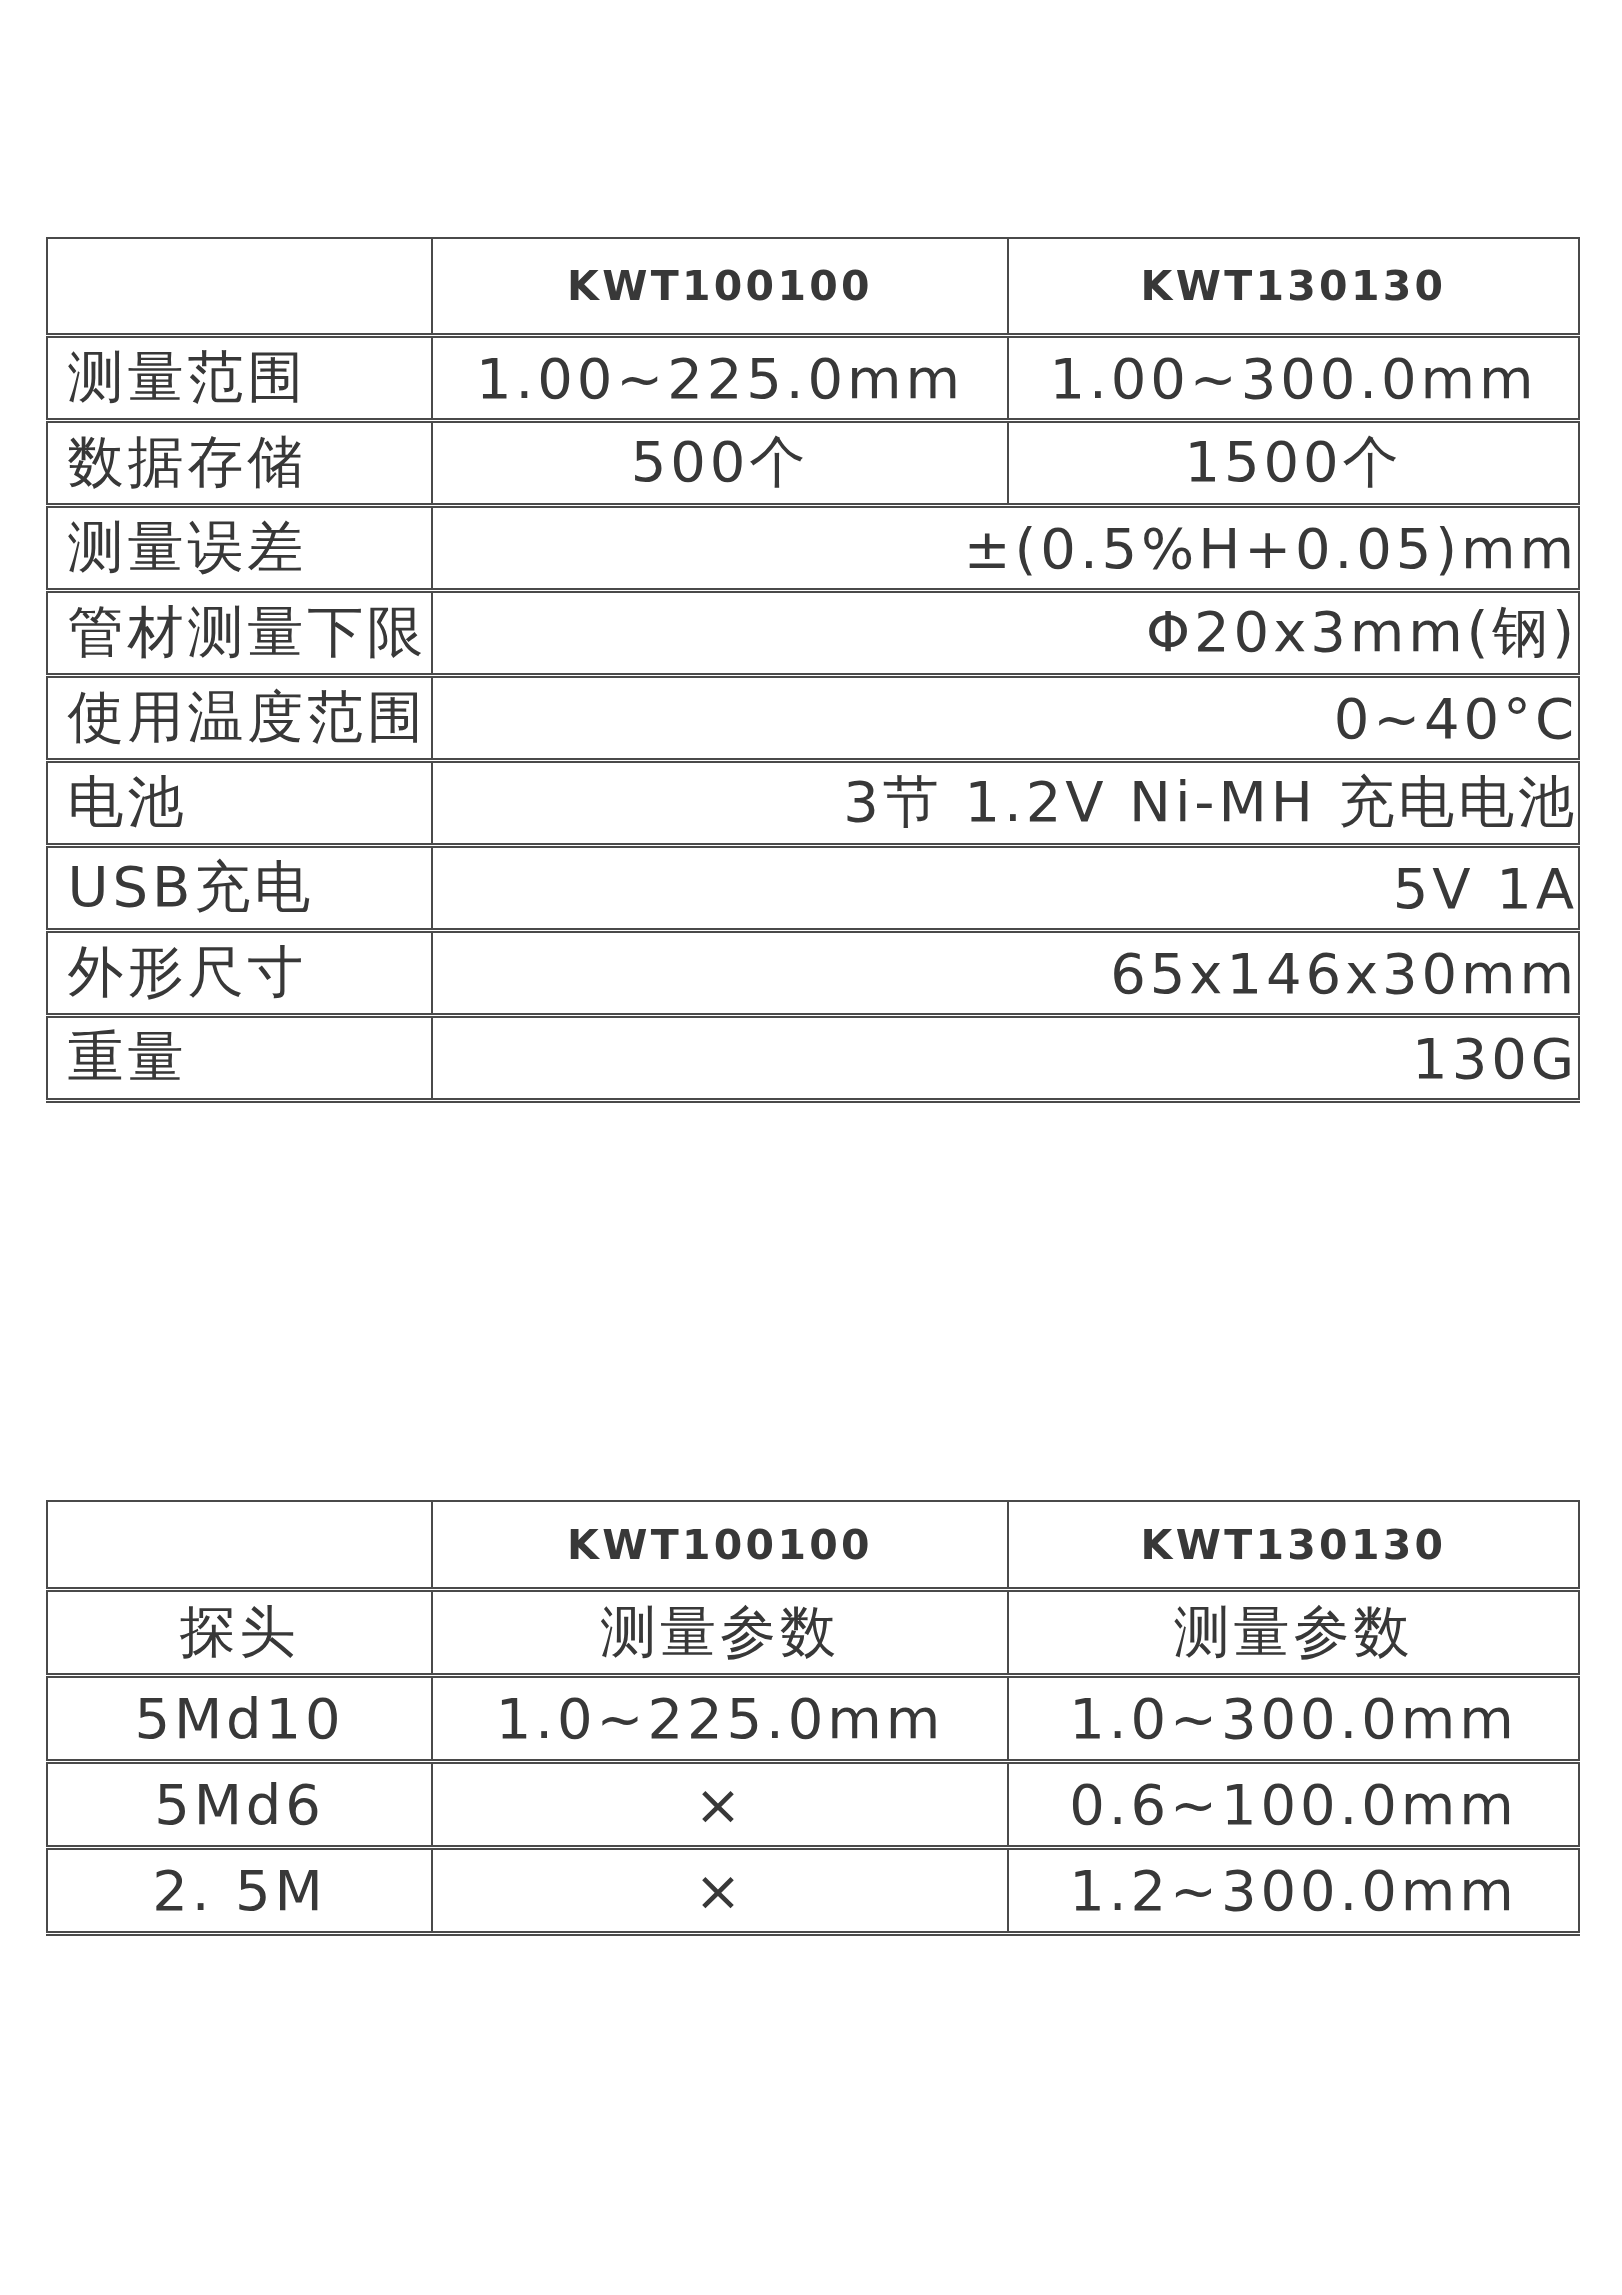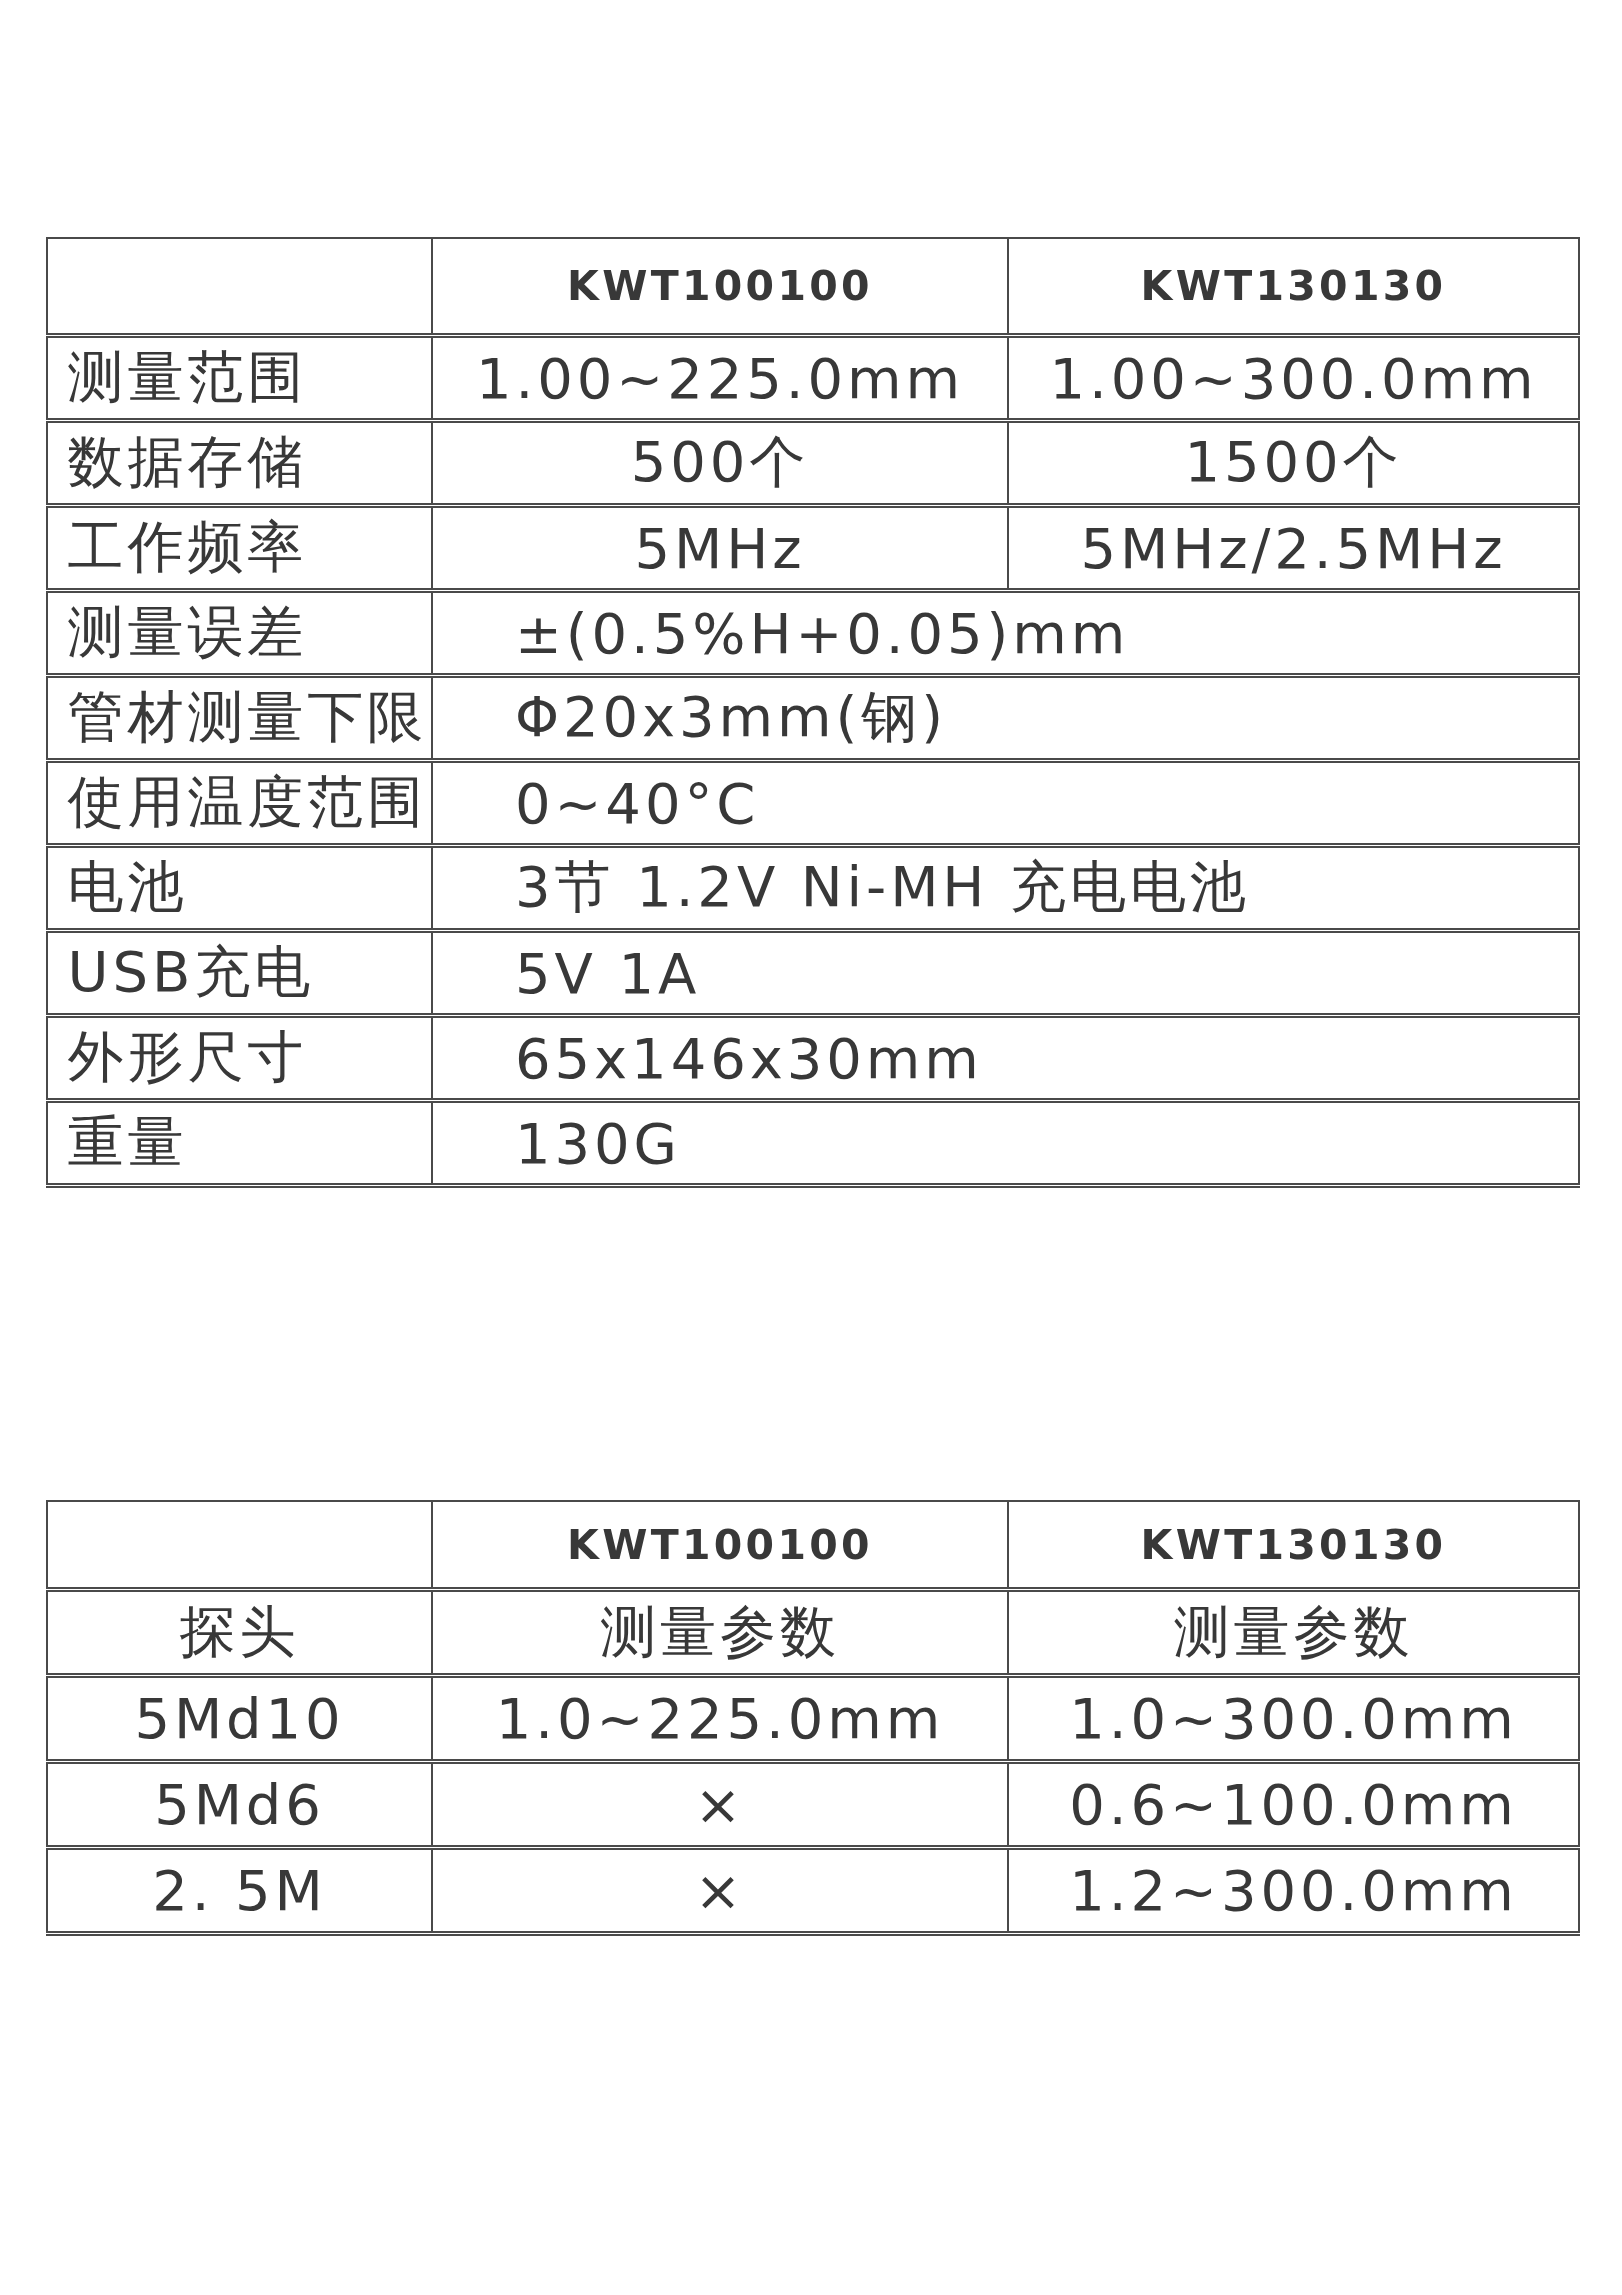--- a/index.html
+++ b/index.html
@@ -47,21 +47,21 @@
   .header td {
     font-size: 41px;
     font-weight: 600;
     letter-spacing: 3.3px;
   }
   #table1 td.label {
     text-align: left;
     padding-left: 19.6px;
   }
   td.spanval {
-    text-align: left;
+    text-align: right;
     padding-left: 82px;
   }
 </style>
 </head>
 <body>
 
 <table id="table1" class="spec-table">
   <colgroup>
     <col style="width:385px">
       <col style="width:576px">
@@ -75,25 +75,20 @@
   </tr>
   <tr>
     <td class="label">测量范围</td>
     <td>1.00~225.0mm</td>
     <td>1.00~300.0mm</td>
   </tr>
   <tr>
     <td class="label">数据存储</td>
     <td>500个</td>
     <td>1500个</td>
-  </tr>
-  <tr>
-    <td class="label">工作频率</td>
-    <td>5MHz</td>
-    <td>5MHz/2.5MHz</td>
   </tr>
   <tr>
     <td class="label">测量误差</td>
     <td class="spanval" colspan="2">±(0.5%H+0.05)mm</td>
   </tr>
   <tr>
     <td class="label">管材测量下限</td>
     <td class="spanval" colspan="2">Φ20x3mm(钢)</td>
   </tr>
   <tr>

